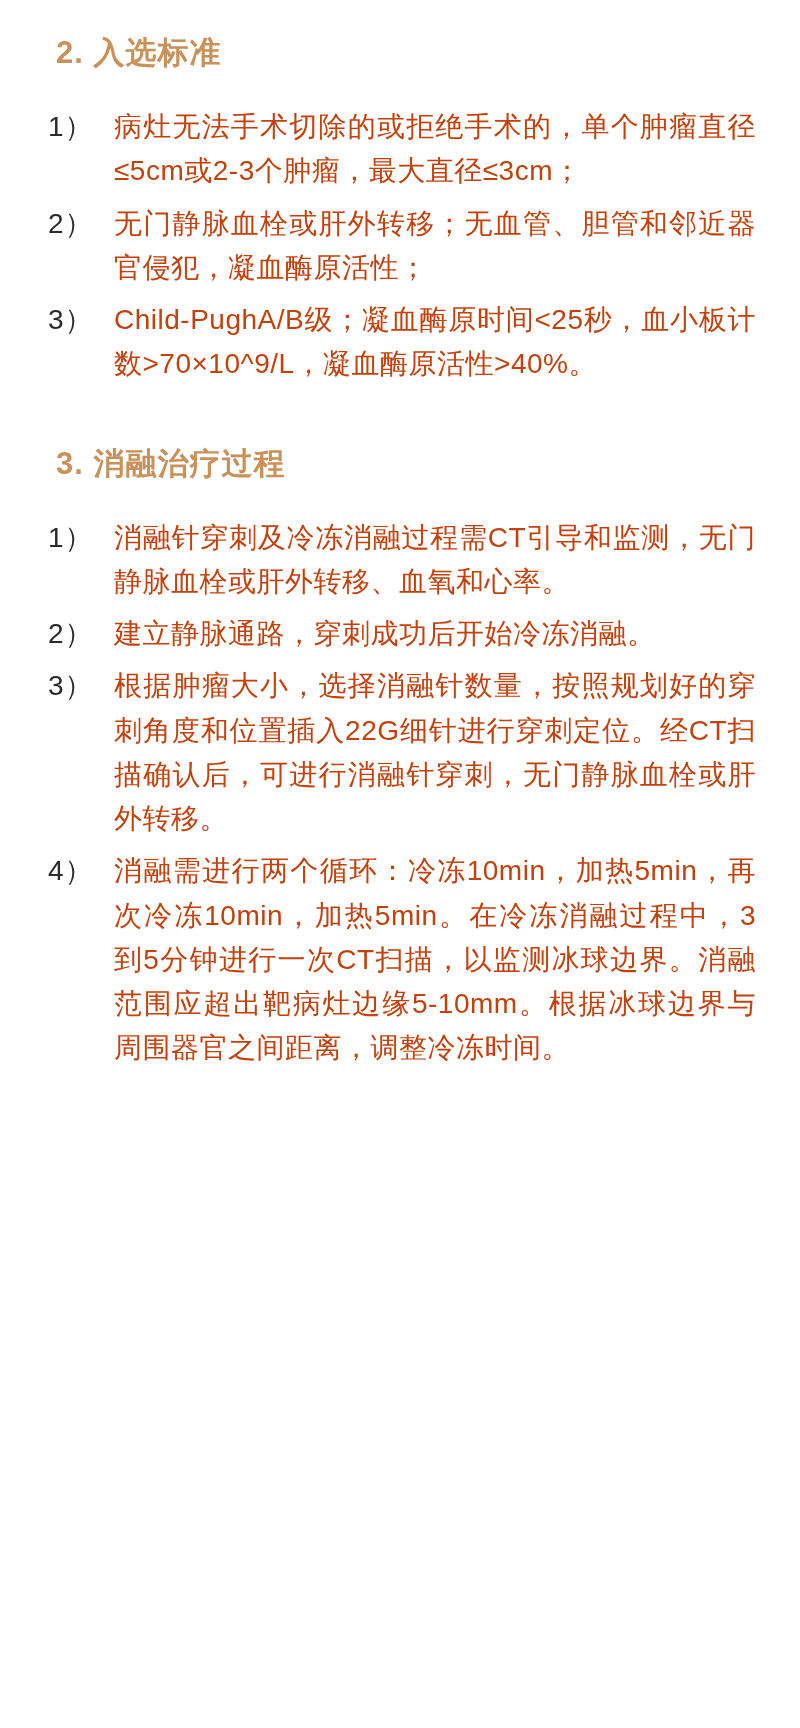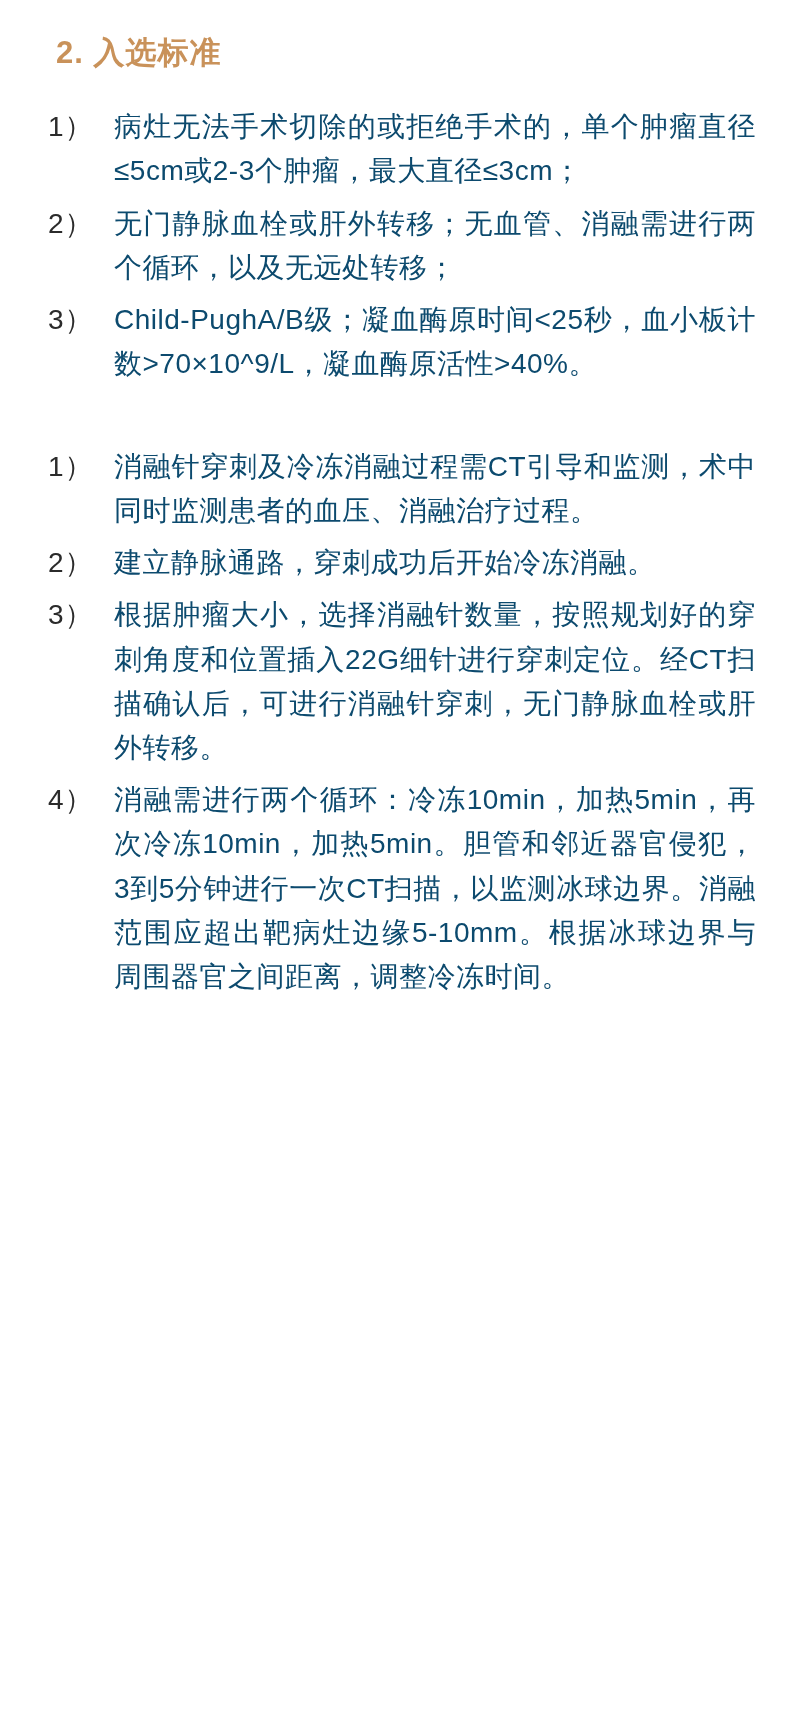--- a/index.html
+++ b/index.html
@@ -50,63 +50,64 @@
     width: 66px;
     font-size: 28px;
     line-height: 1.58;
     color: #2b2b2b;
     letter-spacing: 1px;
   }
   .item-text {
     flex: 1 1 auto;
     font-size: 28px;
     line-height: 1.58;
-    color: #0c4a6e;
+    color: #c2410c;
     letter-spacing: 0.5px;
     text-align: justify;
     word-break: break-word;
   }
 </style>
 </head>
 <body>
 
 <div class="page">
 
   <section class="section">
     <h2 class="section-heading">2. 入选标准</h2>
     <ul class="list">
       <li class="list-item">
         <span class="marker">1）</span>
         <span class="item-text">病灶无法手术切除的或拒绝手术的，单个肿瘤直径≤5cm或2-3个肿瘤，最大直径≤3cm；</span>
       </li>
       <li class="list-item">
         <span class="marker">2）</span>
-        <span class="item-text">无门静脉血栓或肝外转移；无血管、消融需进行两个循环，以及无远处转移；</span>
+        <span class="item-text">无门静脉血栓或肝外转移；无血管、胆管和邻近器官侵犯，凝血酶原活性；</span>
       </li>
       <li class="list-item">
         <span class="marker">3）</span>
         <span class="item-text">Child-PughA/B级；凝血酶原时间&lt;25秒，血小板计数&gt;70×10^9/L，凝血酶原活性&gt;40%。</span>
       </li>
     </ul>
   </section>
 
   <section class="section">
+    <h2 class="section-heading">3. 消融治疗过程</h2>
     <ul class="list">
       <li class="list-item">
         <span class="marker">1）</span>
-        <span class="item-text">消融针穿刺及冷冻消融过程需CT引导和监测，术中同时监测患者的血压、消融治疗过程。</span>
+        <span class="item-text">消融针穿刺及冷冻消融过程需CT引导和监测，无门静脉血栓或肝外转移、血氧和心率。</span>
       </li>
       <li class="list-item">
         <span class="marker">2）</span>
         <span class="item-text">建立静脉通路，穿刺成功后开始冷冻消融。</span>
       </li>
       <li class="list-item">
         <span class="marker">3）</span>
         <span class="item-text">根据肿瘤大小，选择消融针数量，按照规划好的穿刺角度和位置插入22G细针进行穿刺定位。经CT扫描确认后，可进行消融针穿刺，无门静脉血栓或肝外转移。</span>
       </li>
       <li class="list-item">
         <span class="marker">4）</span>
-        <span class="item-text">消融需进行两个循环：冷冻10min，加热5min，再次冷冻10min，加热5min。胆管和邻近器官侵犯，3到5分钟进行一次CT扫描，以监测冰球边界。消融范围应超出靶病灶边缘5-10mm。根据冰球边界与周围器官之间距离，调整冷冻时间。</span>
+        <span class="item-text">消融需进行两个循环：冷冻10min，加热5min，再次冷冻10min，加热5min。在冷冻消融过程中，3到5分钟进行一次CT扫描，以监测冰球边界。消融范围应超出靶病灶边缘5-10mm。根据冰球边界与周围器官之间距离，调整冷冻时间。</span>
       </li>
     </ul>
   </section>
 
 </div>
 
 </body></html>

